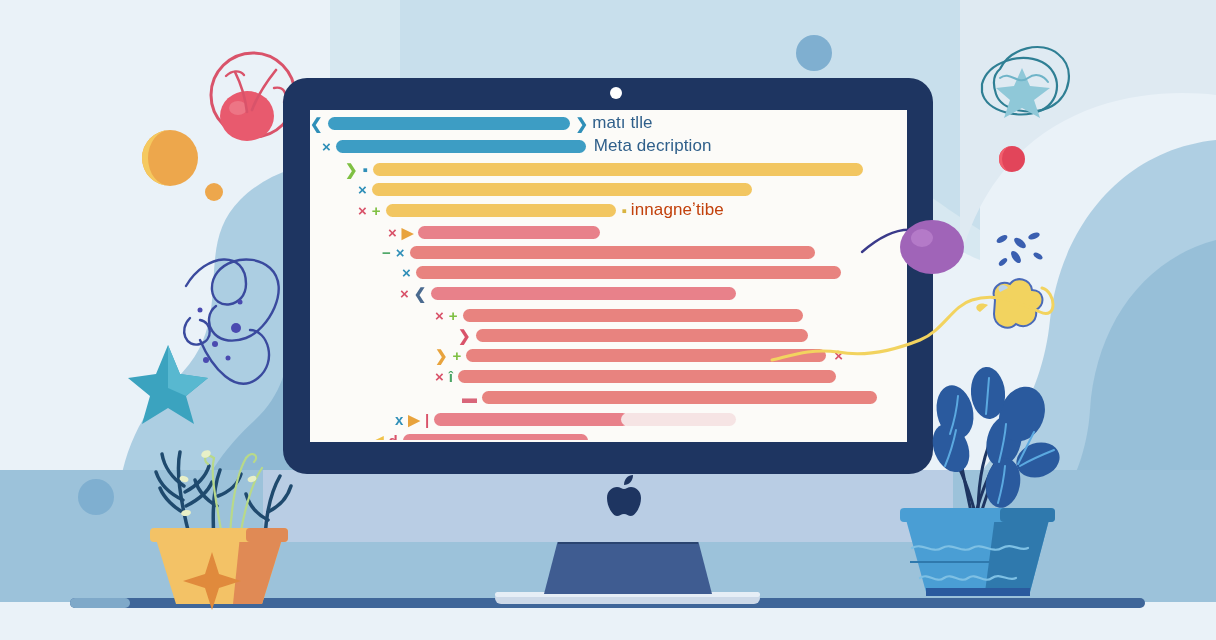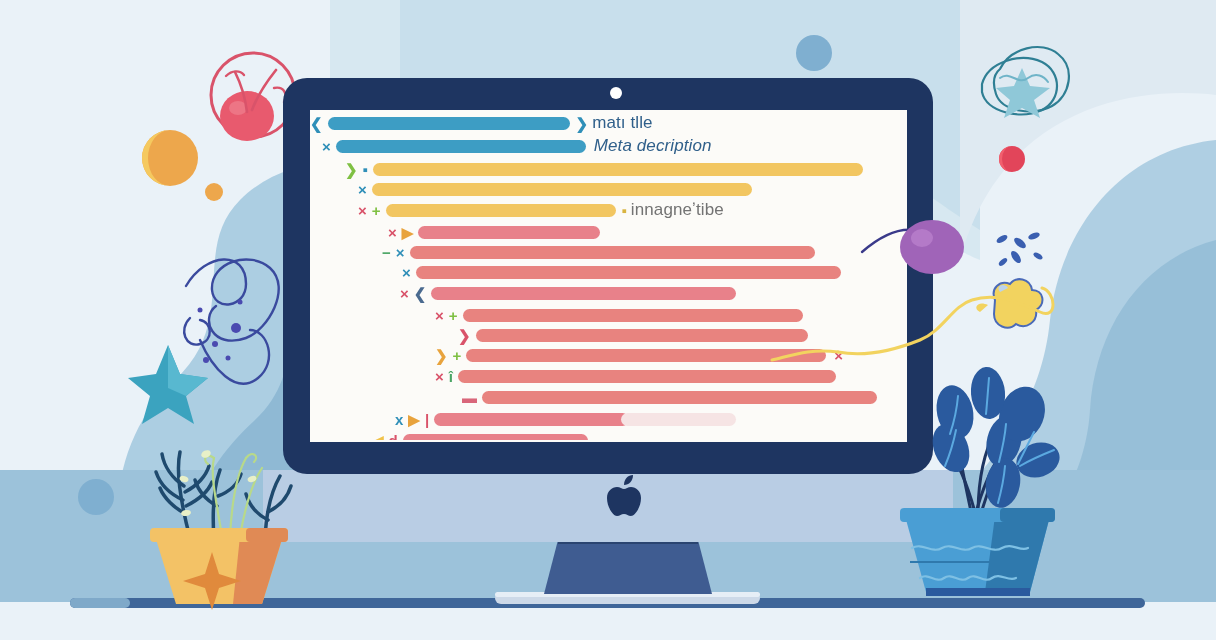--- a/index.html
+++ b/index.html
@@ -121,37 +121,37 @@
   <div class="codewrap" id="codewrap">
       <div class="codeline" style="top: 4px; left: 0px;">
         <span class="mark" style="color: rgb(47, 143, 184);">❮</span>
         <span class="bar" style="width: 242px; background: rgb(61, 157, 196);"></span>
         <span class="mark" style="color: rgb(47, 143, 184); margin-left: 6px; margin-right: 2px;">❯</span>
         <span class="lbl" style="color: rgb(47, 95, 138); margin-left: 2px;">matı tlle</span>
       </div>
       <div class="codeline" style="top: 27px; left: 12px;">
         <span class="mark" style="color: rgb(47, 143, 184);">×</span>
         <span class="bar" style="width: 250px; background: rgb(61, 157, 196);"></span>
-        <span class="lbl" style="color: rgb(47, 95, 138); font-style: italic;">Meta decription</span>
+        <span class="lbl" style="color: rgb(47, 95, 138);">Meta decription</span>
       </div>
       <div class="codeline" style="top: 50px; left: 35px;">
         <span class="mark" style="color: rgb(127, 192, 67);">❯</span>
         <span class="mark" style="color: rgb(47, 143, 184);">▪</span>
         <span class="bar" style="width: 490px; background: rgb(242, 198, 97);"></span>
       </div>
       <div class="codeline" style="top: 70px; left: 48px;">
         <span class="mark" style="color: rgb(47, 143, 184);">×</span>
         <span class="bar" style="width: 380px; background: rgb(242, 198, 97);"></span>
       </div>
       <div class="codeline" style="top: 91px; left: 48px;">
         <span class="mark" style="color: rgb(217, 83, 106);">×</span>
         <span class="mark" style="color: rgb(127, 192, 67);">+</span>
         <span class="bar" style="width: 230px; background: rgb(242, 198, 97);"></span>
         <span class="mark" style="color: rgb(217, 180, 65); margin-left: 6px; margin-right: 2px;">▪</span>
-        <span class="lbl" style="color: #737373; margin-left: 2px;">innagneʼtibe</span>
+        <span class="lbl" style="color: #c2410c; margin-left: 2px;">innagneʼtibe</span>
       </div>
       <div class="codeline" style="top: 113px; left: 78px;">
         <span class="mark" style="color: rgb(217, 83, 106);">×</span>
         <span class="mark" style="color: rgb(232, 163, 61);">▶</span>
         <span class="bar" style="width: 182px; background: rgb(232, 129, 138);"></span>
       </div>
       <div class="codeline" style="top: 133px; left: 72px;">
         <span class="mark" style="color: rgb(74, 165, 100);">−</span>
         <span class="mark" style="color: rgb(47, 143, 184);">×</span>
         <span class="bar" style="width: 405px; background: rgb(232, 131, 127);"></span>

